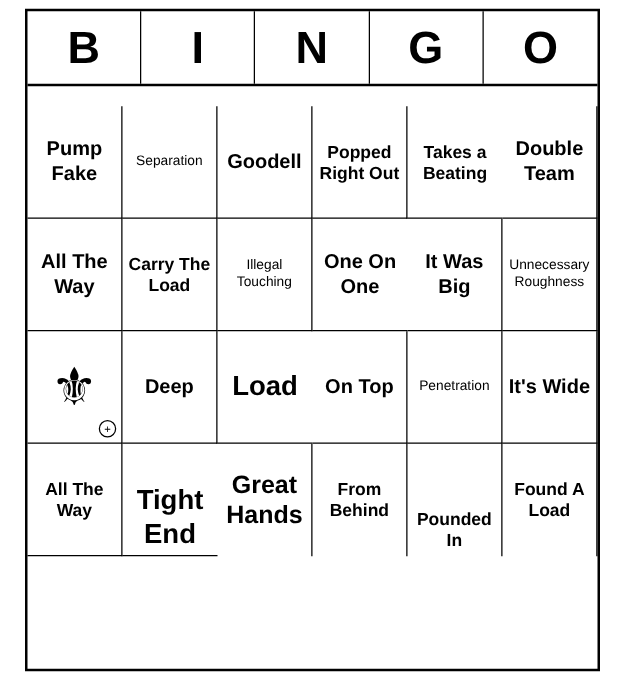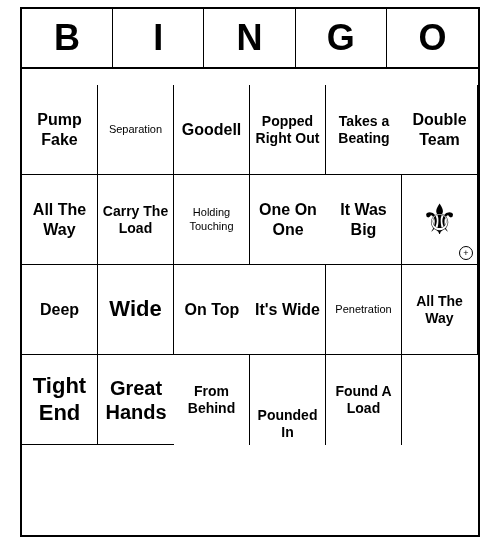--- a/index.html
+++ b/index.html
@@ -106,51 +106,54 @@
       <div class="bingo-cell" style="font-weight: bold; font-size: 16px;">
         <span>Double Team</span>
       </div>
       <div class="bingo-cell" style="font-weight: bold; font-size: 16px;">
         <span>All The Way</span>
       </div>
       <div class="bingo-cell" style="font-size: 14px; font-weight: bold;">
         <span>Carry The Load</span>
       </div>
       <div class="bingo-cell" style="font-size: 11px;">
-        <span>Holding Touching</span>
+        <span>Illegal Touching</span>
       </div>
       <div class="bingo-cell" style="font-weight: bold; font-size: 16px;">
         <span>One On One</span>
       </div>
       <div class="bingo-cell" style="font-weight: bold; font-size: 16px;">
         <span>It Was Big</span>
+      </div>
+      <div class="bingo-cell" style="font-size: 11px;">
+        <span>Unnecessary Roughness</span>
       </div>
       <div class="bingo-cell">
         <span class="fleur-de-lis">⚜</span>
         <div class="free-badge">+</div>
       </div>
       <div class="bingo-cell" style="font-weight: bold; font-size: 16px;">
         <span>Deep</span>
       </div>
       <div class="bingo-cell" style="font-weight: bold; font-size: 22px;">
-        <span>Wide</span>
+        <span>Load</span>
       </div>
       <div class="bingo-cell" style="font-weight: bold; font-size: 16px;">
         <span>On Top</span>
       </div>
+      <div class="bingo-cell" style="font-size: 11px;">
+        <span>Penetration</span>
+      </div>
       <div class="bingo-cell" style="font-weight: bold; font-size: 16px;">
         <span>It's Wide</span>
-      </div>
-      <div class="bingo-cell" style="font-size: 11px;">
-        <span>Penetration</span>
       </div>
       <div class="bingo-cell" style="font-size: 14px; font-weight: bold;">
         <span>All The Way</span>
       </div>
-      <div class="bingo-cell" style="font-weight: bold; font-size: 22px;">
+      <div class="bingo-cell" style="font-weight: bold; font-size: 22px; align-items: flex-end;">
         <span>Tight End</span>
       </div>
       <div class="bingo-cell" style="font-weight: bold; font-size: 20px;">
         <span>Great Hands</span>
       </div>
       <div class="bingo-cell" style="font-size: 14px; font-weight: bold;">
         <span>From Behind</span>
       </div>
       <div class="bingo-cell" style="font-size: 14px; font-weight: bold; align-items: flex-end;">
         <span>Pounded In</span>

